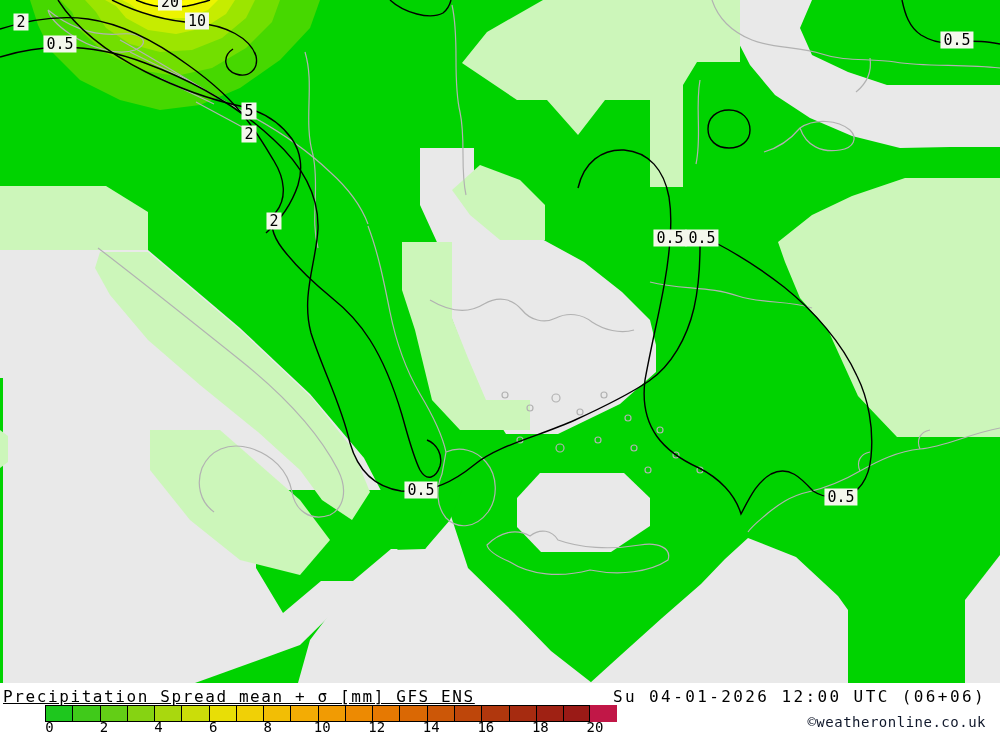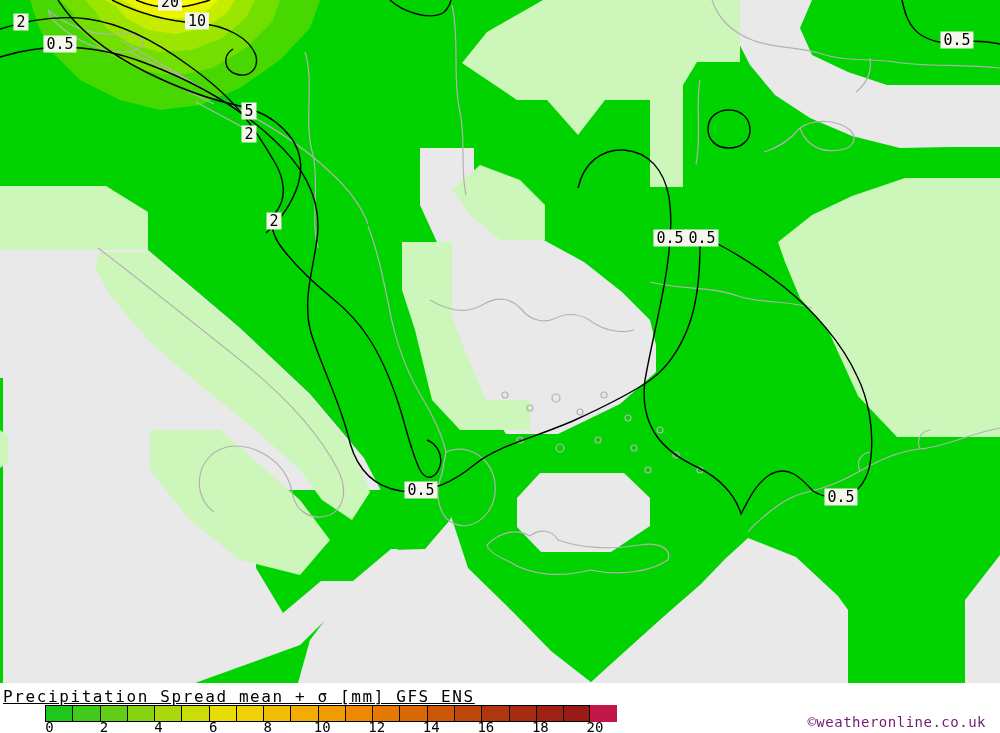--- a/index.html
+++ b/index.html
@@ -11,21 +11,21 @@
           color:#000;font-size:15px;line-height:17px;padding:0 3px;white-space:nowrap;}
   #caption{position:absolute;left:0;top:683px;width:1000px;height:50px;background:#fff;color:#000;}
   #cap-title{position:absolute;left:3px;top:4px;font-size:16px;letter-spacing:1.6px;white-space:nowrap;text-decoration:underline;}
   #cap-datetime{position:absolute;right:14px;top:4px;font-size:16px;letter-spacing:2.4px;white-space:nowrap;}
   #legend{position:absolute;left:45px;top:22px;height:17px;display:flex;}
   .lcell{width:27.27px;height:17px;border:1px solid #000;border-right:none;box-sizing:border-box;}
   .lcell:nth-last-child(2){border-right:1px solid #000;}
   .lcell.noborder{border:none;width:27px;}
   #legend-ticks{position:absolute;left:45px;top:39px;width:600px;height:12px;}
   .ltick{position:absolute;transform:translateX(-50%);font-size:14px;top:-3px;}
-  #copyright{position:absolute;right:14px;top:31px;font-size:14px;color:#701a75;text-decoration:none;letter-spacing:0.5px;}
+  #copyright{position:absolute;right:14px;top:31px;font-size:14px;color:#0f172a;text-decoration:none;letter-spacing:0.5px;}
 </style>
 </head>
 <body>
 
 <div id="stage">
 
   <div id="map">
     <svg width="1000" height="683" viewBox="0 0 1000 683">
 
       <rect x="0" y="0" width="1000" height="683" fill="#00d300"></rect>
@@ -123,20 +123,21 @@
         <span class="clabel" style="left: 670px; top: 238px;">0.5</span>
         <span class="clabel" style="left: 702px; top: 238px;">0.5</span>
         <span class="clabel" style="left: 421px; top: 490px;">0.5</span>
         <span class="clabel" style="left: 841px; top: 497px;">0.5</span>
         <span class="clabel" style="left: 957px; top: 40px;">0.5</span>
       </div>
   </div>
 
   <div id="caption">
     <span id="cap-title">Precipitation Spread mean + σ [mm] GFS ENS</span>
+    <span id="cap-datetime">Su 04-01-2026 12:00 UTC (06+06)</span>
     <div id="legend">
         <div class="lcell" style="background: rgb(30, 199, 30);"></div>
         <div class="lcell" style="background: rgb(64, 202, 26);"></div>
         <div class="lcell" style="background: rgb(99, 206, 22);"></div>
         <div class="lcell" style="background: rgb(134, 211, 18);"></div>
         <div class="lcell" style="background: rgb(169, 216, 14);"></div>
         <div class="lcell" style="background: rgb(203, 221, 9);"></div>
         <div class="lcell" style="background: rgb(232, 222, 6);"></div>
         <div class="lcell" style="background: rgb(240, 208, 6);"></div>
         <div class="lcell" style="background: rgb(242, 190, 5);"></div>

